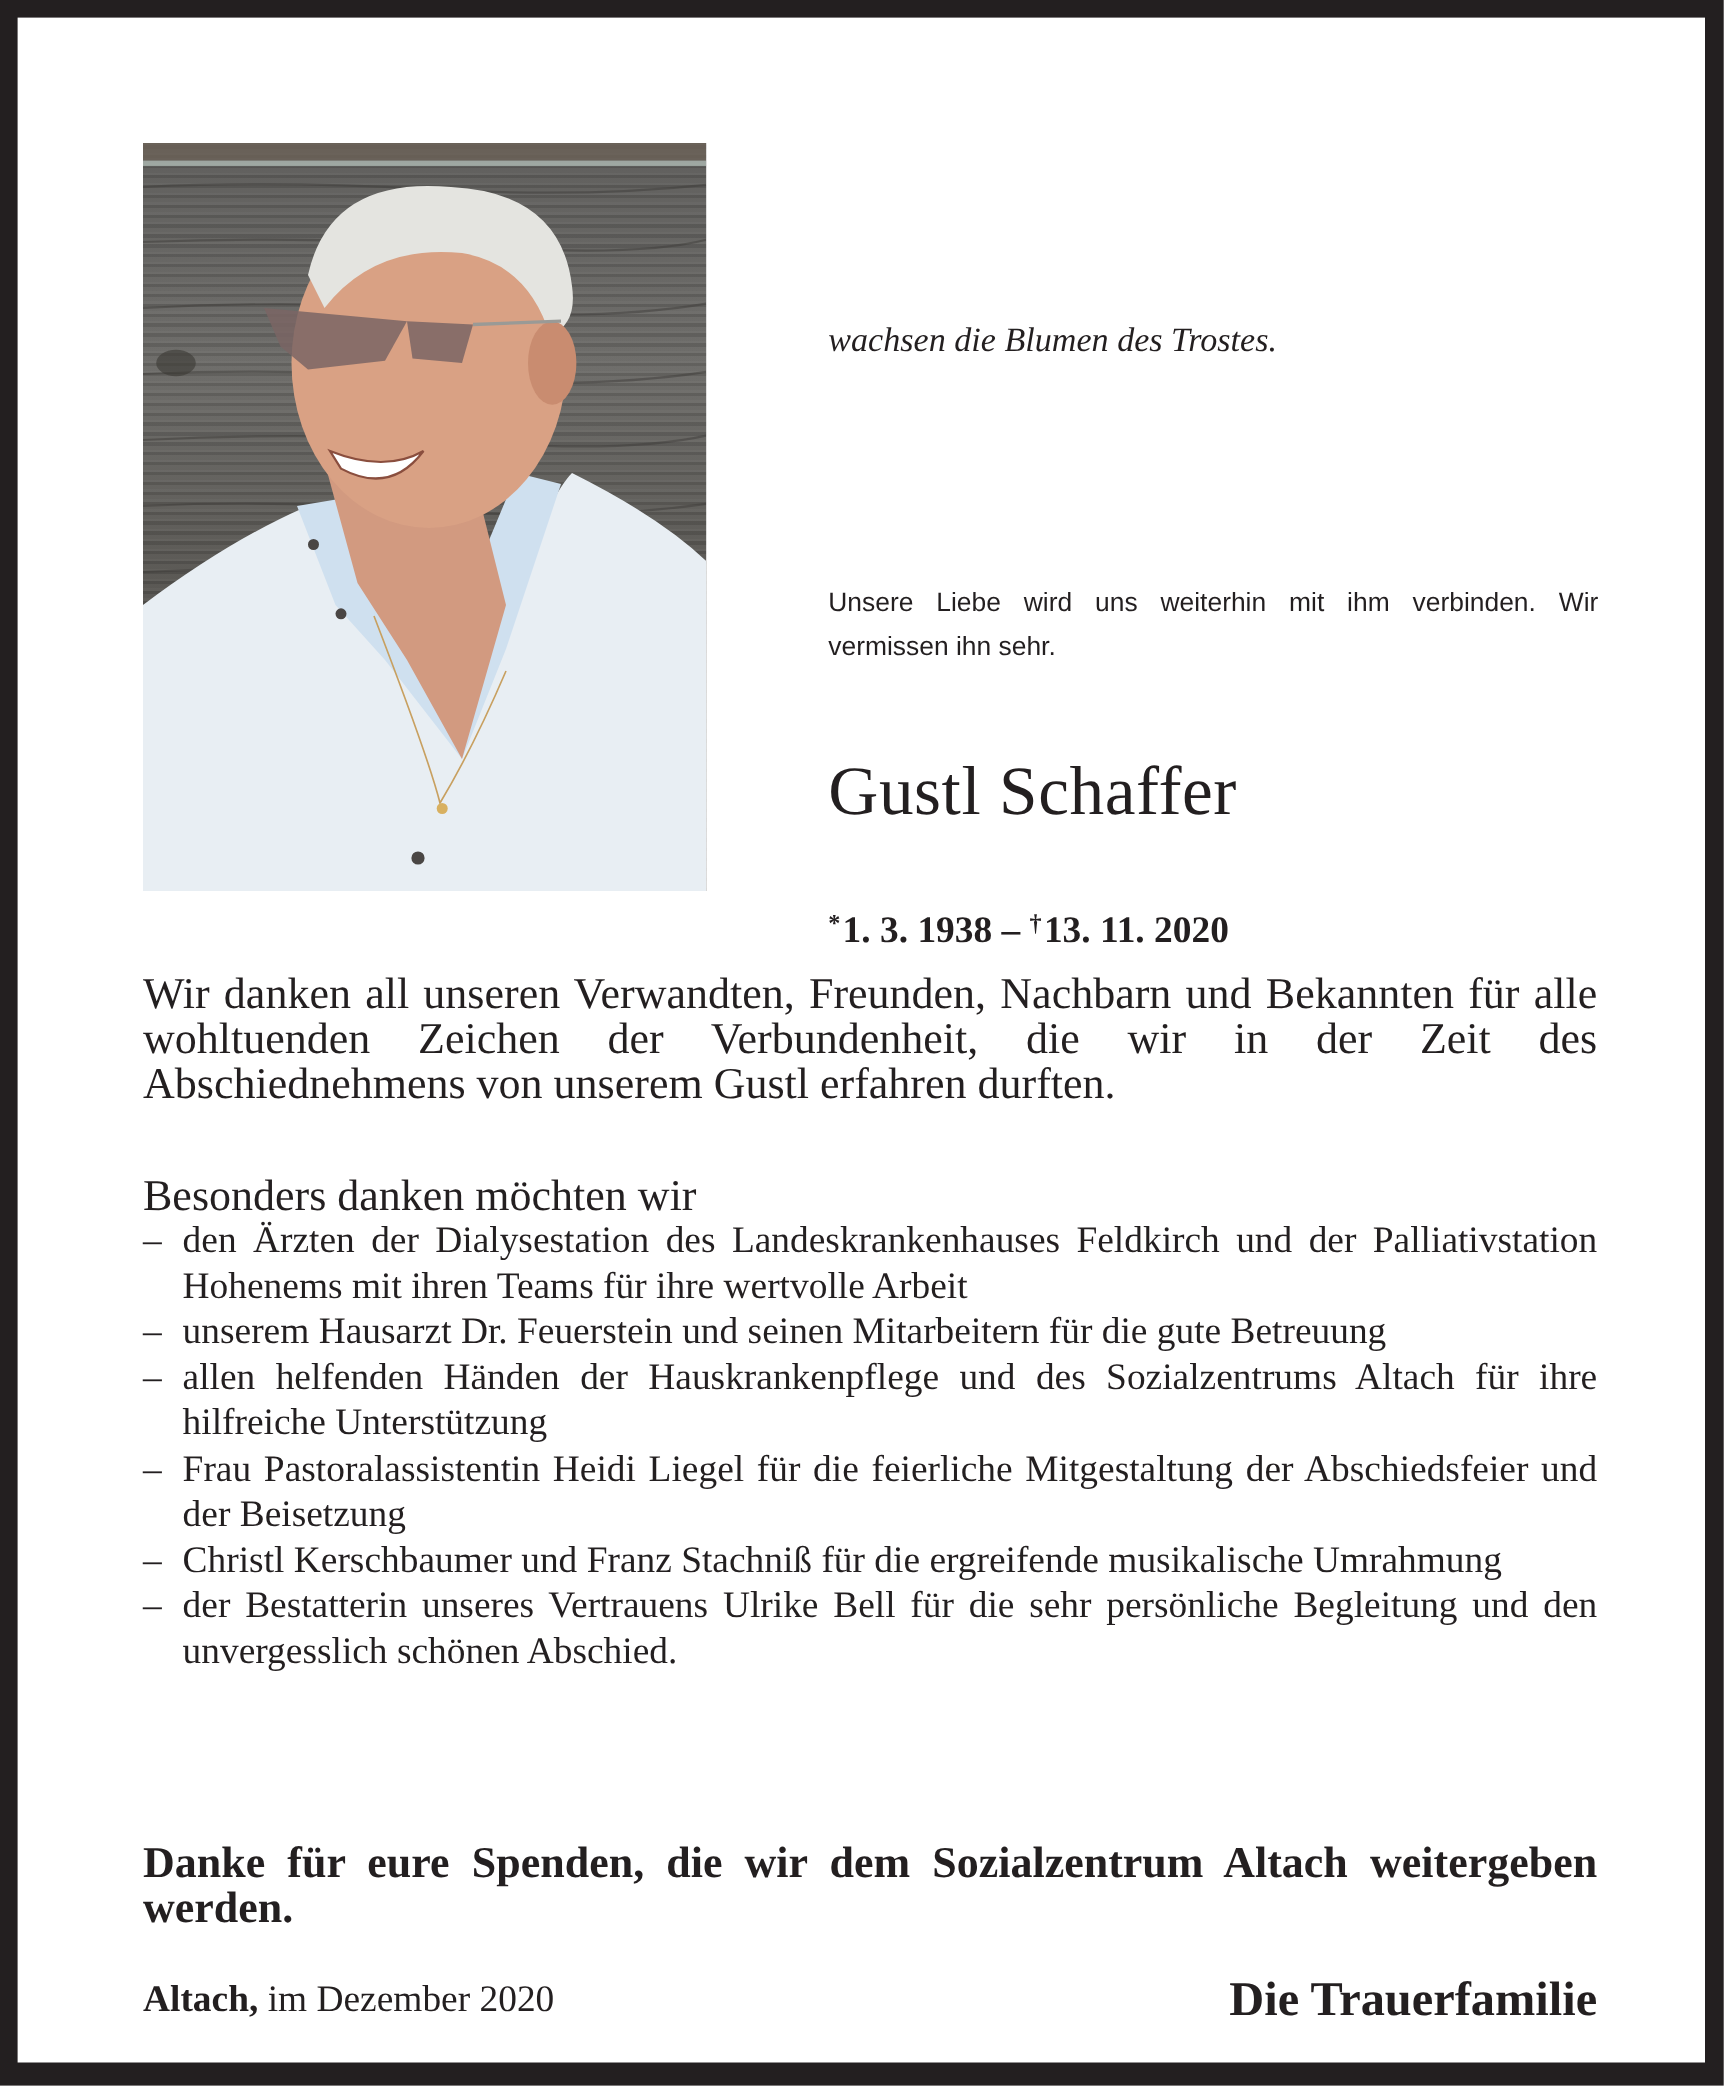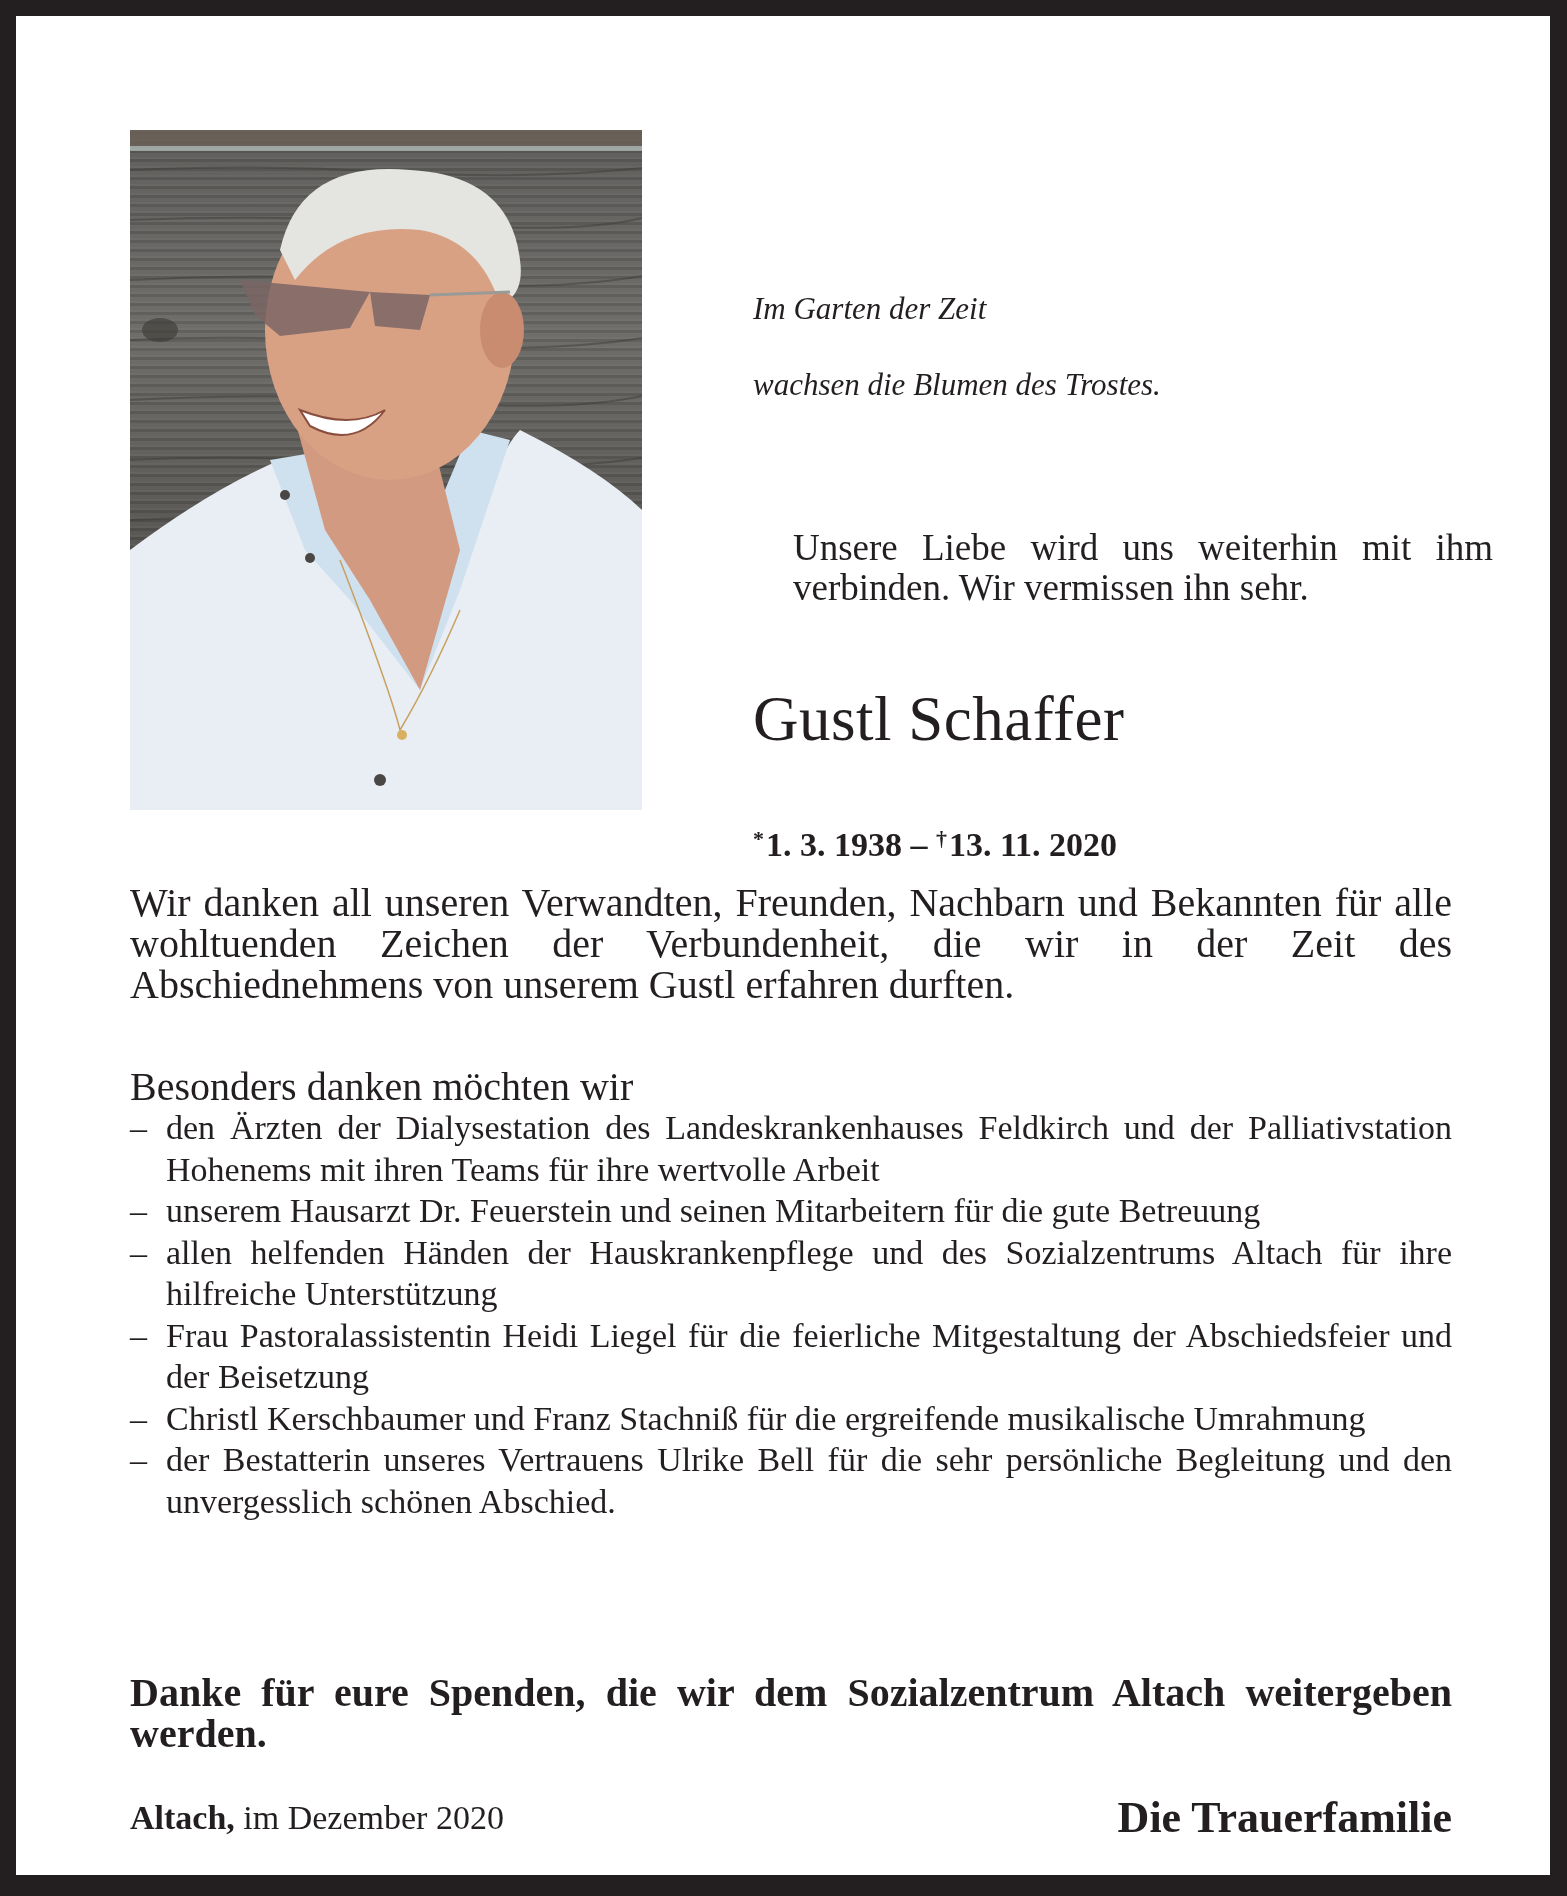--- a/index.html
+++ b/index.html
@@ -35,26 +35,25 @@
     font-style: italic;
     font-size: 31px;
     line-height: 38px;
     color: #231f20;
     white-space: pre-line;
   }
   .love {
     position: absolute;
     left: 737px; top: 512px;
     width: 700px;
-    font-family: Liberation Serif, serif;
-    font-size: 37px;
+    font-family: Liberation Sans, sans-serif;
+    font-size: 24px;
     line-height: 40px;
     text-align: justify;
     text-align-last: left;
-    margin-left: 40px;
   }
   .name {
     position: absolute;
     left: 737px; top: 648px;
     font-family: "Liberation Serif", serif;
     font-size: 63px;
     line-height: 110px;
     letter-spacing: 0.5px;
   }
   .dates {
@@ -160,21 +159,20 @@
       <circle cx="155" cy="365" r="5" fill="#4a4644"></circle>
       <circle cx="180" cy="428" r="5" fill="#4a4644"></circle>
       <circle cx="250" cy="650" r="6" fill="#4a4644"></circle>
 
       <path d="M210 430 Q260 560 270 600 Q300 550 330 480" stroke="#c8a060" stroke-width="1.5" fill="none"></path>
       <circle cx="272" cy="605" r="5" fill="#d8b060"></circle>
     </svg>
   </div>
 
   <div class="quote">
-    <div>Im Garten der Zeit</div>
     <div>wachsen die Blumen des Trostes.</div>
   </div>
 
   <div class="love">Unsere Liebe wird uns weiterhin mit ihm verbinden. Wir vermissen ihn sehr.</div>
 
   <div class="name">Gustl Schaffer</div>
 
   <div class="dates">
     <sup>*</sup><span>1. 3. 1938</span><span> – </span><sup>†</sup><span>13. 11. 2020</span>
   </div>

